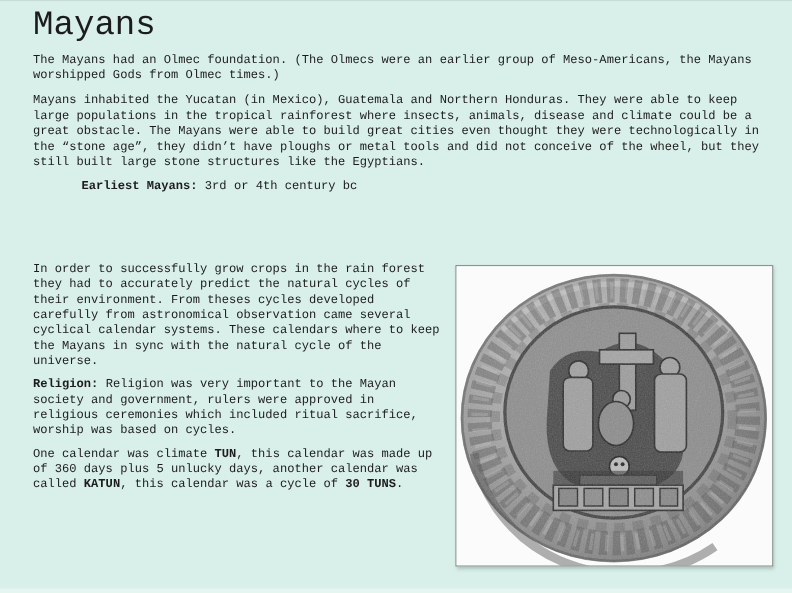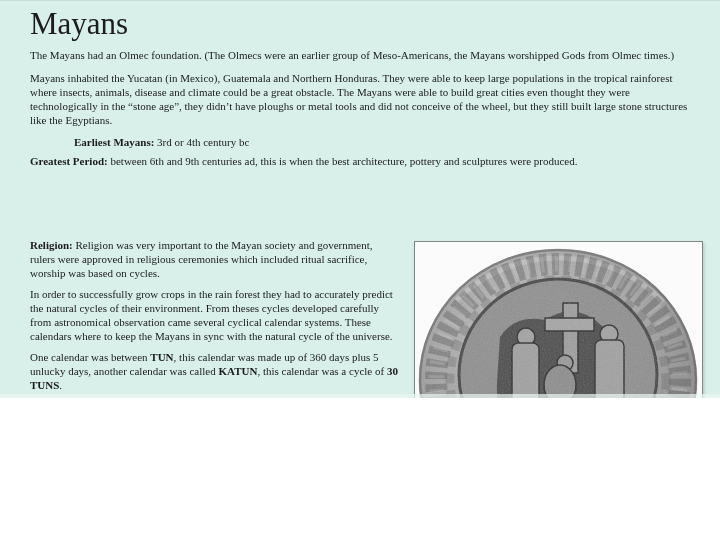--- a/index.html
+++ b/index.html
@@ -1,20 +1,20 @@
 <!DOCTYPE html>
 <html><head>
 <meta charset="utf-8">
 <style>
   html,body{margin:0;padding:0;}
   .slide{
     position:relative;
-    width:720px;height:398px;
+    width:720px;height:539px;
     background:var(--background,#d9efe9);
-    font-family:Liberation Serif, serif;
+    font-family:Liberation Mono, monospace;
     color:var(--text,#1c1c1c);
     overflow:hidden;
     border-top:1px solid #c6dcd4;
     box-sizing:border-box;
   }
   .slide::after{
     content:"";position:absolute;left:0;bottom:0;width:100%;height:4px;
     background:#ebf8f2;opacity:.7;
   }
   .top-section{position:absolute;left:30px;top:4px;width:664px;}
@@ -42,27 +42,26 @@
 </head>
 <body>
 
 <div class="slide" style="--background: #d9efe9; --text: #1c1c1c; --frame-border: #7e8b85; --photo-background: #fbfbfb; --stone-gray: #8f8f8f;">
 
   <div class="top-section">
     <h1 class="title">Mayans</h1>
     <p class="intro1">The Mayans had an Olmec foundation. (The Olmecs were an earlier group of Meso-Americans, the Mayans worshipped Gods from Olmec times.)</p>
     <p class="intro2">Mayans inhabited the Yucatan (in Mexico), Guatemala and Northern Honduras. They were able to keep large populations in the tropical rainforest where insects, animals, disease and climate could be a great obstacle. The Mayans were able to build great cities even thought they were technologically in the “stone age”, they didn’t have ploughs or metal tools and did not conceive of the wheel, but they still built large stone structures like the Egyptians.</p>
     <p class="fact1"><b>Earliest Mayans:</b><span> 3rd or 4th century bc</span></p>
-    <p class="fact2"><b>Greatest Period:</b><span> between 6th and 9th centuries ad, this is when the best architecture, pottery and sculptures were produced.</span></p>
   </div>
 
   <div class="left-column">
+    <p>In order to successfully grow crops in the rain forest they had to accurately predict the natural cycles of their environment. From theses cycles developed carefully from astronomical observation came several cyclical calendar systems. These calendars where to keep the Mayans in sync with the natural cycle of the universe.</p>
     <p><b>Religion:</b><span> Religion was very important to the Mayan society and government, rulers were approved in religious ceremonies which included ritual sacrifice, worship was based on cycles.</span></p>
-    <p>In order to successfully grow crops in the rain forest they had to accurately predict the natural cycles of their environment. From theses cycles developed carefully from astronomical observation came several cyclical calendar systems. These calendars where to keep the Mayans in sync with the natural cycle of the universe.</p>
-    <p><span>One calendar was between </span><b>TUN</b><span>, this calendar was made up of 360 days plus 5 unlucky days, another calendar was called </span><b>KATUN</b><span>, this calendar was a cycle of </span><b>30 TUNS</b><span>.</span></p>
+    <p><span>One calendar was climate </span><b>TUN</b><span>, this calendar was made up of 360 days plus 5 unlucky days, another calendar was called </span><b>KATUN</b><span>, this calendar was a cycle of </span><b>30 TUNS</b><span>.</span></p>
   </div>
 
   <div class="figure-frame">
     <svg viewBox="0 0 287 272" preserveAspectRatio="none">
       <defs>
         <radialGradient id="rg" cx="0.42" cy="0.34" r="0.78">
           <stop offset="0" stop-color="#c7c7c7"></stop>
           <stop offset="0.5" stop-color="#a3a3a3"></stop>
           <stop offset="0.82" stop-color="#868686"></stop>
           <stop offset="1" stop-color="#5f5f5f"></stop>

